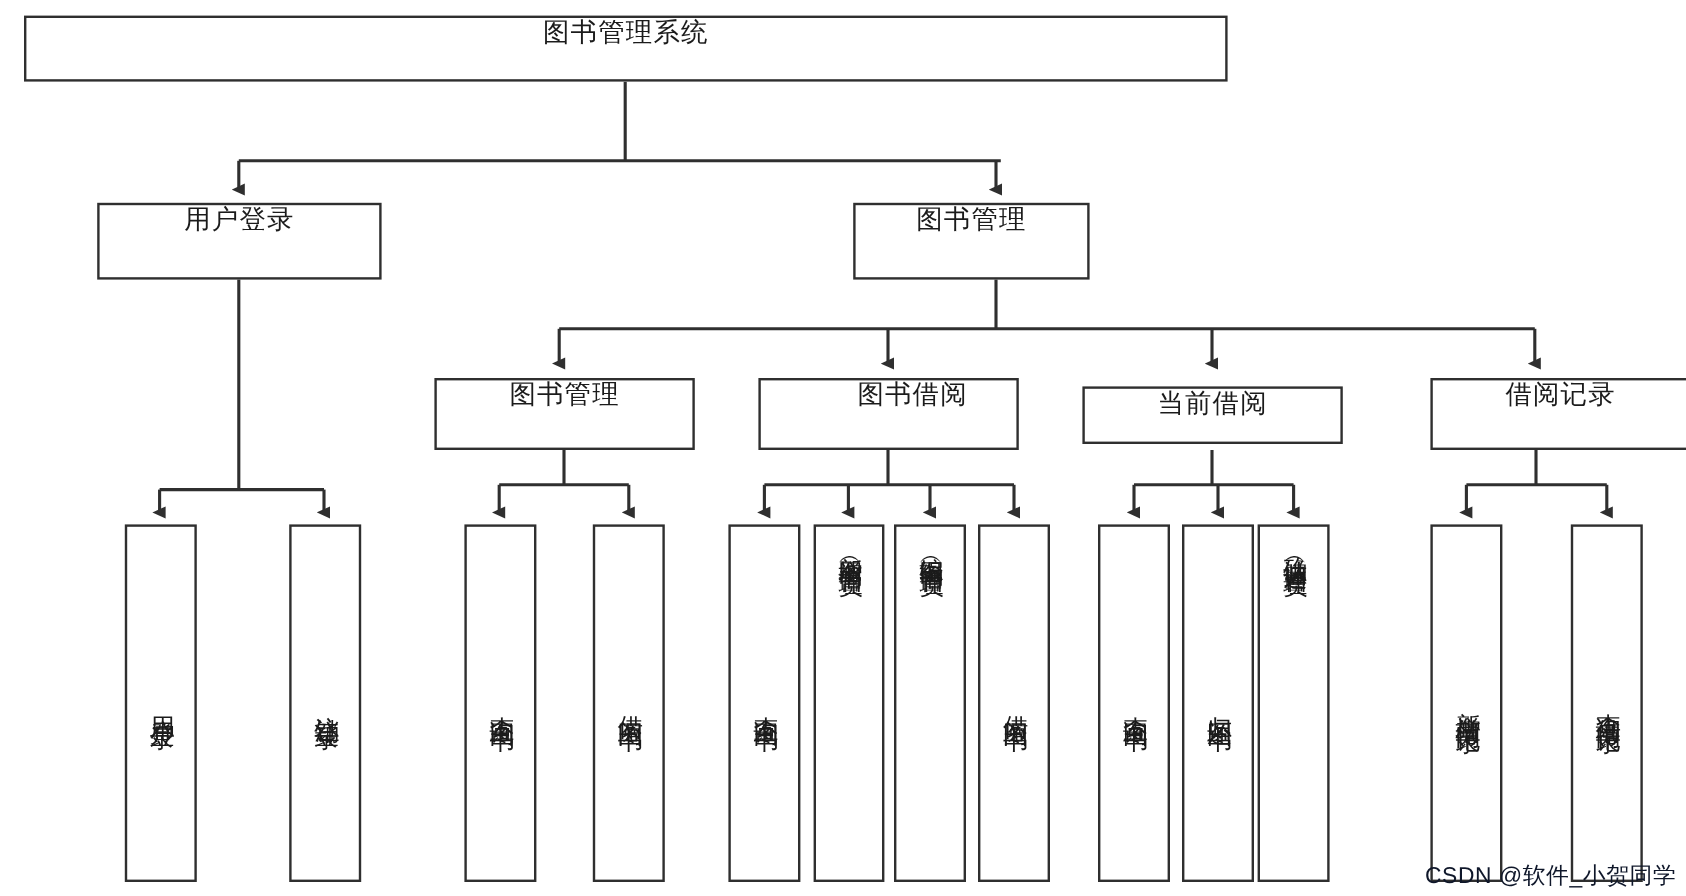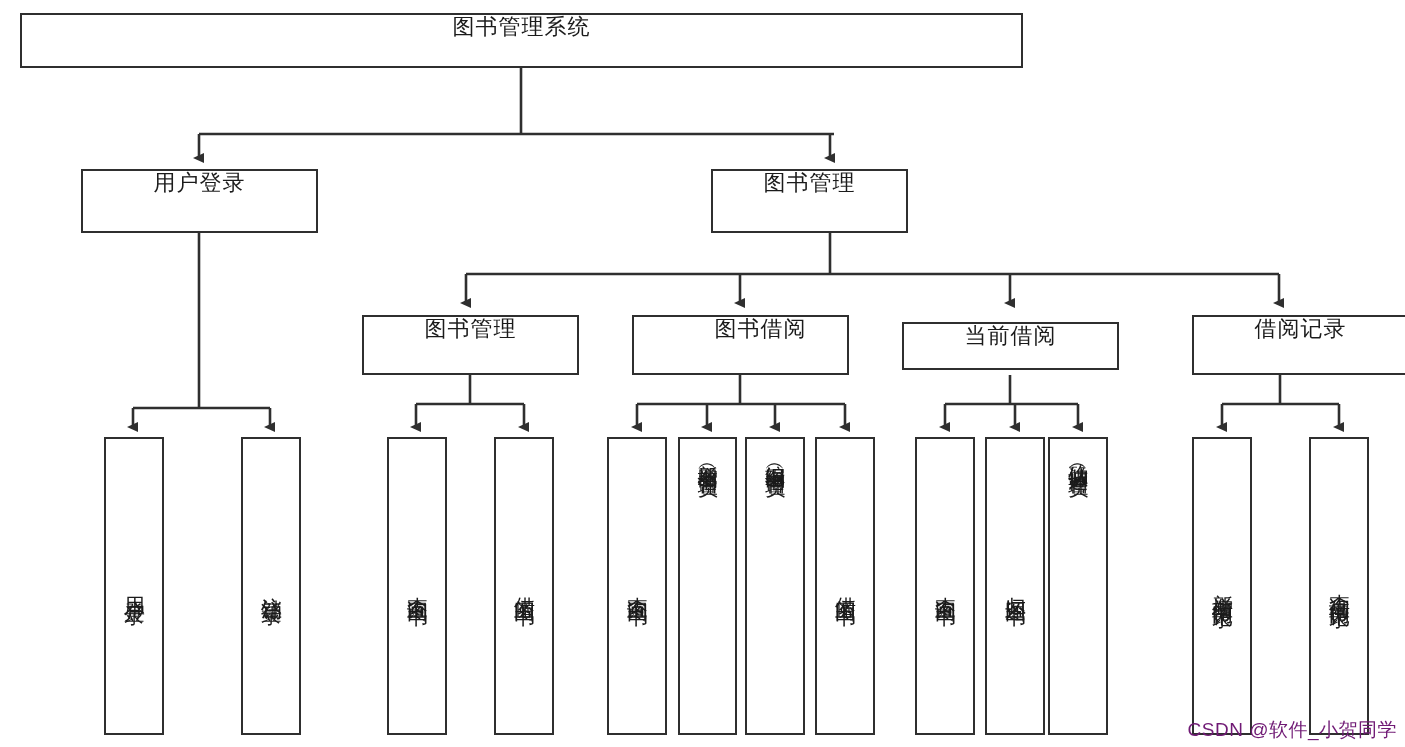--- a/index.html
+++ b/index.html
@@ -60,21 +60,21 @@
   }
   .node.vert.center {
     align-items: center;
     padding-top: 0;
   }
   #watermark {
     position: absolute;
     right: 8px;
     bottom: 4px;
     font-size: 19px;
-    color: #701a75;
+    color: #0f172a;
     white-space: nowrap;
     letter-spacing: 0.5px;
   }
 </style>
 </head>
 <body>
 
 <div id="canvas">
 
   <svg id="wires" viewBox="0 0 1405 747">

